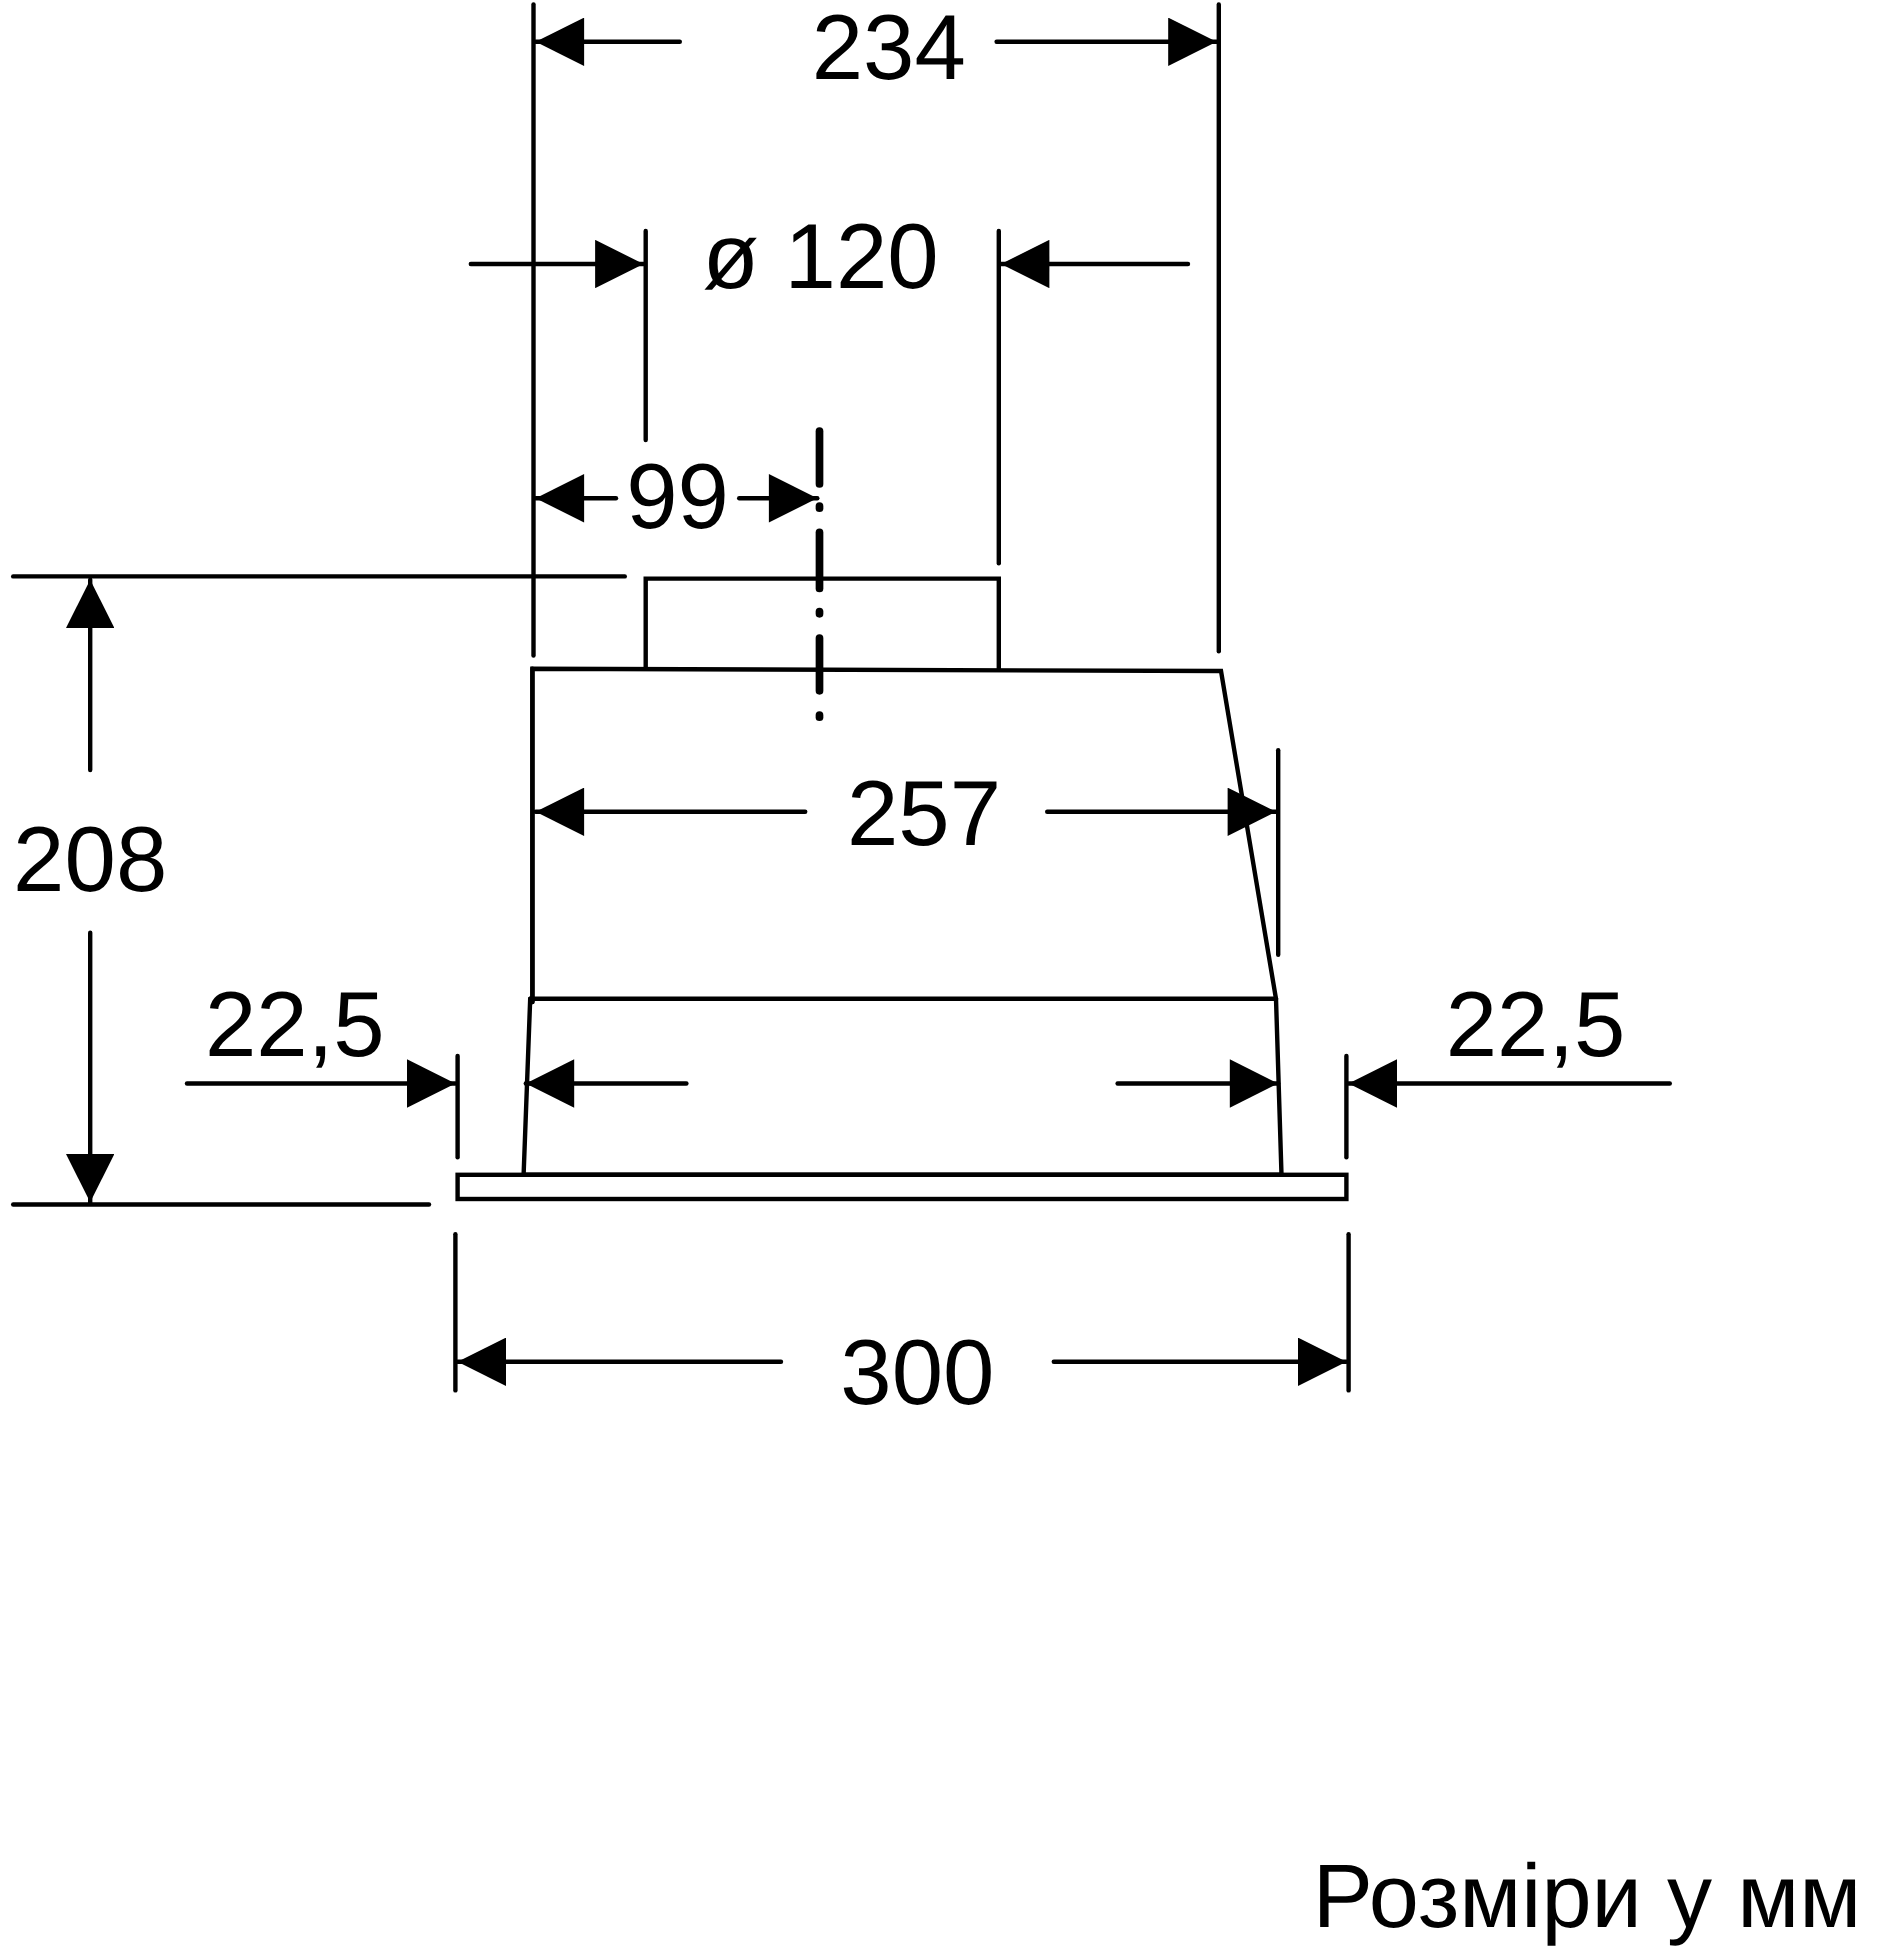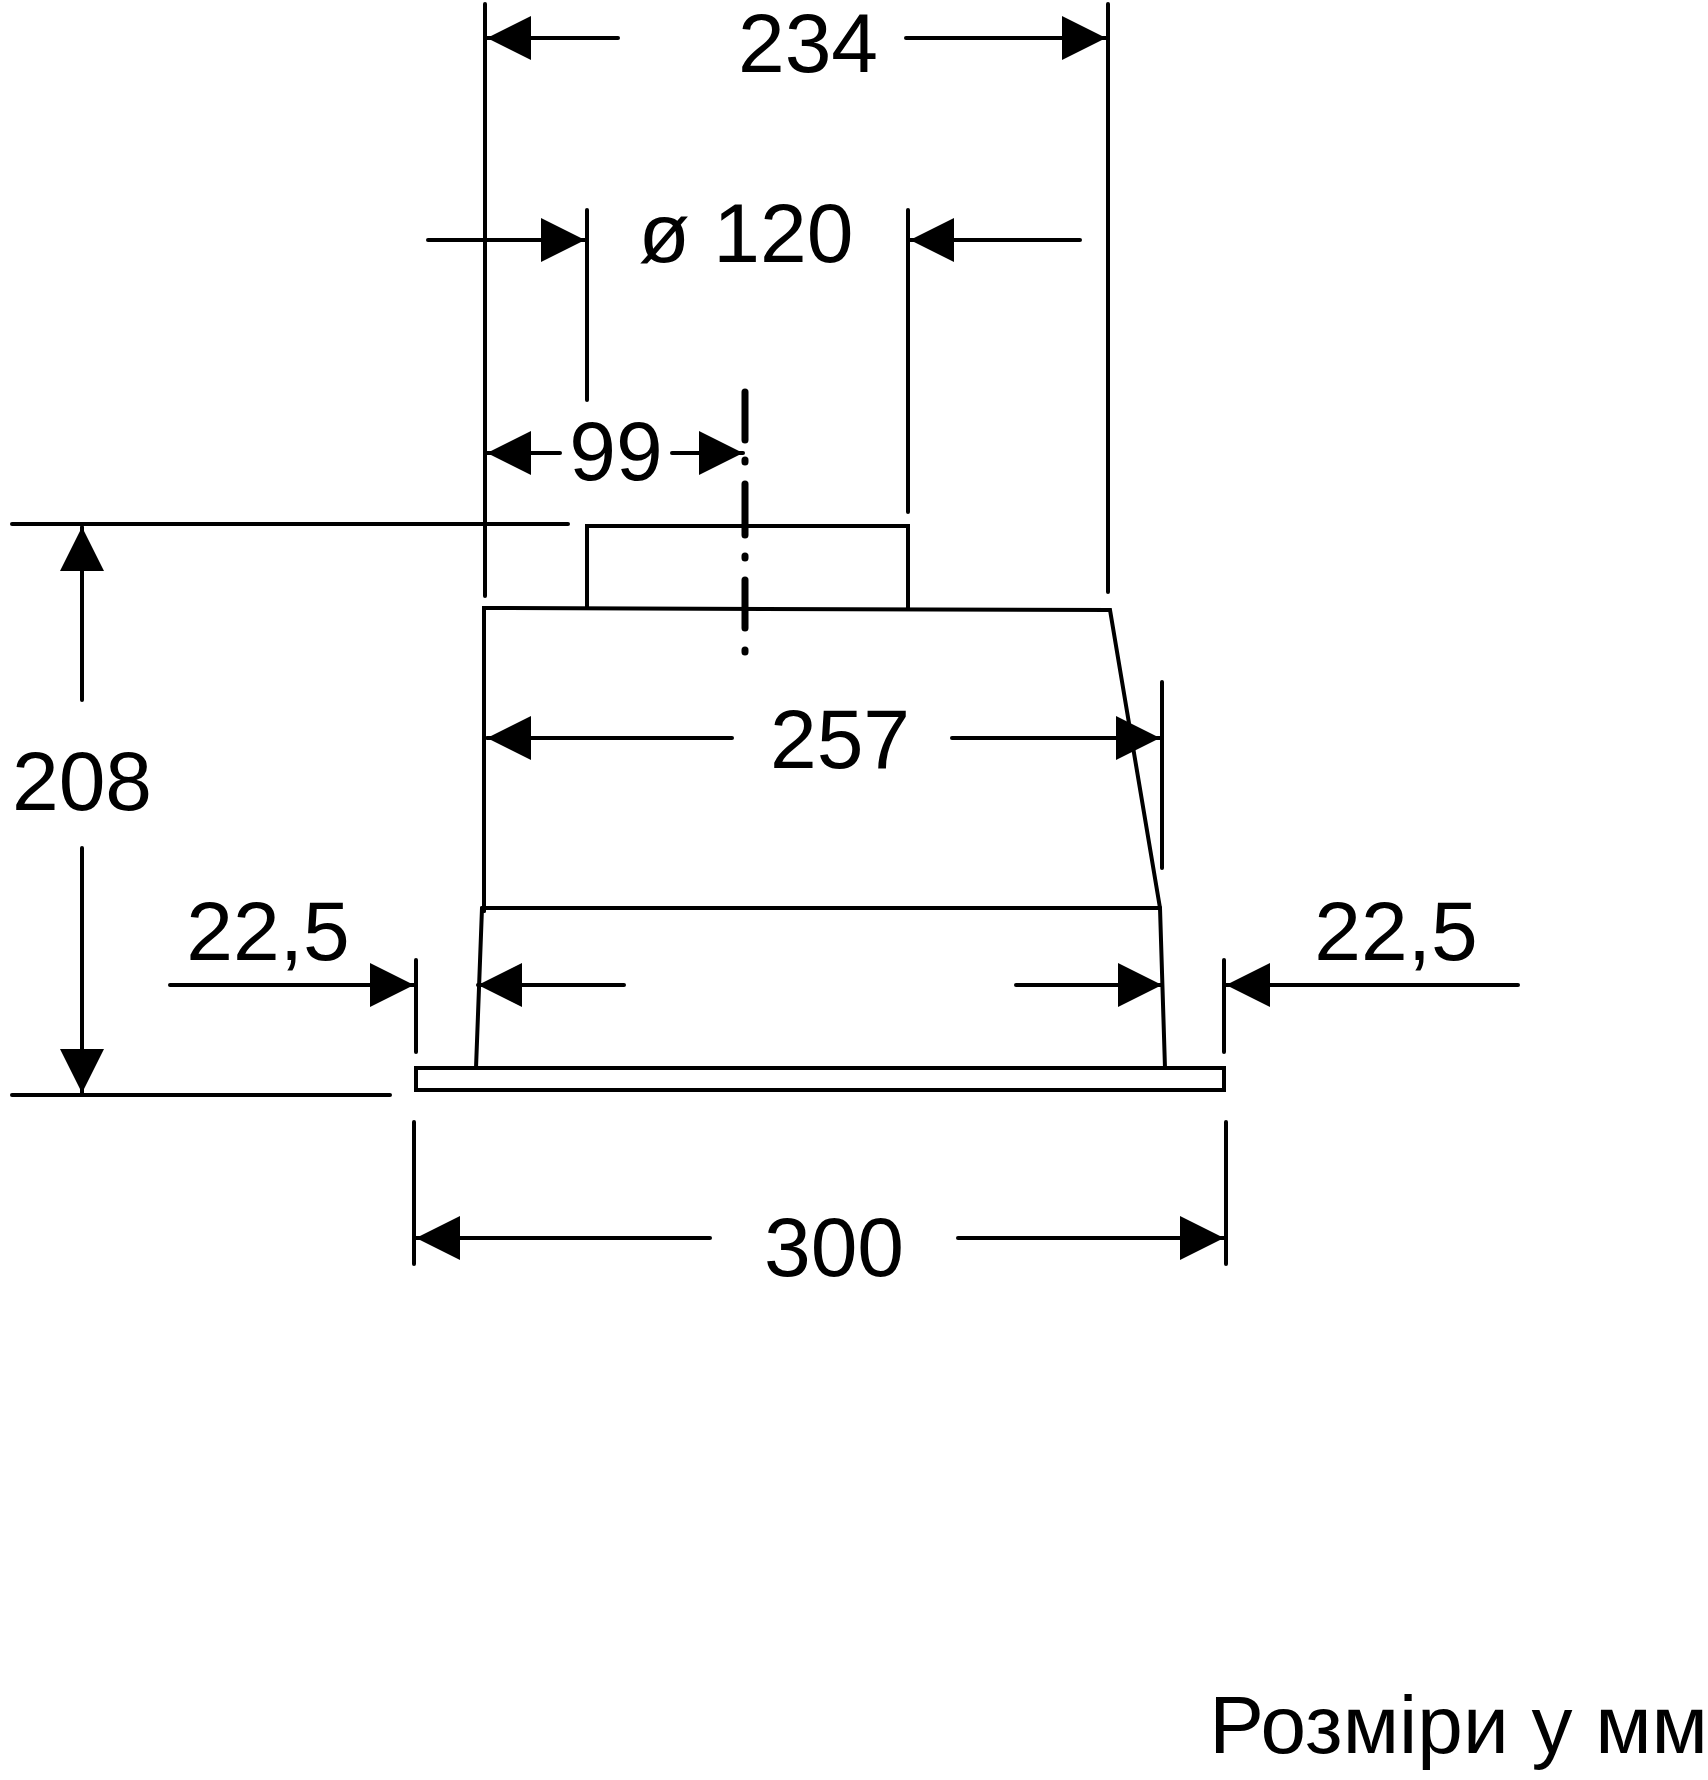--- a/index.html
+++ b/index.html
@@ -1,20 +1,20 @@
 <!DOCTYPE html>
 <html><head>
 <meta charset="utf-8">
 <style>
   html, body { margin: 0; padding: 0; background: #ffffff; }
   body { width: 1708px; height: 1780px; position: relative; overflow: hidden; }
   #drawing { position: absolute; left: 0; top: 0; }
   .dim-text { font-family: "Liberation Sans", sans-serif; fill: #000; }
   #caption {
-    position: absolute; right: 0; top: 1684px;
+    position: absolute; right: 16px; top: 1684px;
     font-family: "Liberation Sans", sans-serif; font-size: 82px; color: #000;
     line-height: 1; white-space: nowrap;
   }
 </style>
 </head>
 <body>
 
 <svg id="drawing" width="1708" height="1780" viewBox="0 0 1708 1780" xmlns="http://www.w3.org/2000/svg">
   <defs>
     <marker id="ah" viewBox="0 0 10 10" refX="10" refY="5" markerWidth="58" markerHeight="44" markerUnits="userSpaceOnUse" orient="auto">

